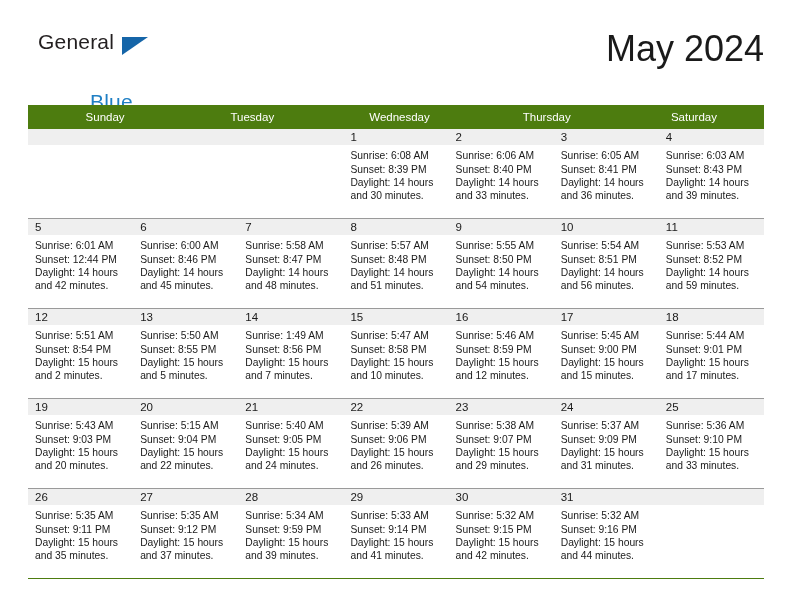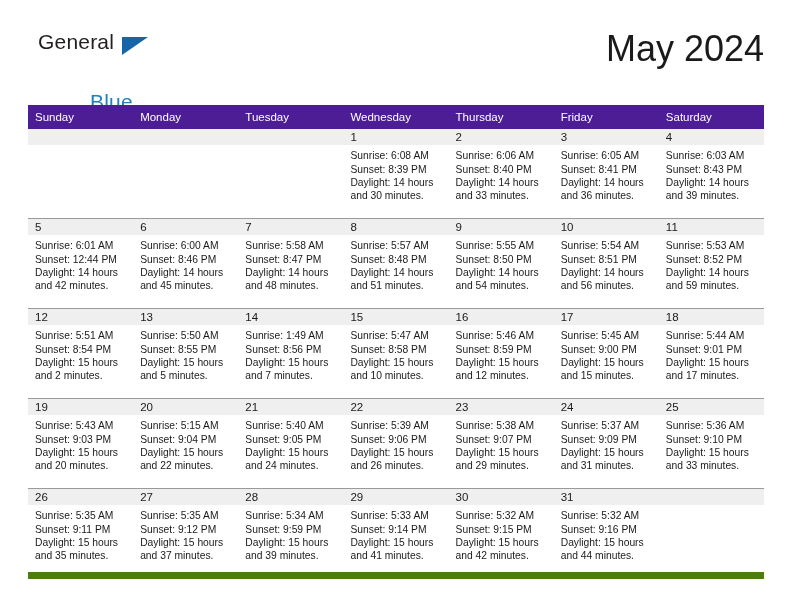--- a/index.html
+++ b/index.html
@@ -86,39 +86,40 @@
 
   
   .calendar {
     position: absolute;
     left: 28px;
     top: 105px;
     width: 736px;
   }
   .weekday-row {
     display: flex;
-    background: #4c1d95;
+    background: #4d7c0f;
+    text-align: center;
   }
   .weekday {
     flex: 1 1 0;
     min-width: 0;
     color: #ffffff;
     font-size: 11.5px;
     padding: 5px 0 5px 7px;
     box-sizing: border-box;
     line-height: 1.25;
   }
   .week-row {
     display: flex;
     border-bottom: 1px solid #9a9a9a;
     height: 90px;
     box-sizing: border-box;
   }
   .week-row:last-child {
-    border-bottom: 7px solid #4d7c0f;
+    border-bottom: 1px solid #4d7c0f;
   }
   .day-cell {
     flex: 1 1 0;
     min-width: 0;
     box-sizing: border-box;
     position: relative;
     background: #ffffff;
   }
   .day-num-band {
     height: 16px;
@@ -160,25 +161,23 @@
 
     <div class="title-block">
       <div class="cal-title">May 2024</div>
     </div>
 
   </div>
 
   <div class="calendar">
     <div class="weekday-row">
         <div class="weekday">Sunday</div>
-        <div class="weekday">Monday</div>
         <div class="weekday">Tuesday</div>
         <div class="weekday">Wednesday</div>
         <div class="weekday">Thursday</div>
-        <div class="weekday">Friday</div>
         <div class="weekday">Saturday</div>
       </div>
     <div id="weeks-container">
         <div class="week-row">
           <div class="day-cell empty">
             <div class="day-num-band">
               <span class="day-num"></span>
             </div>
           </div>
           <div class="day-cell empty">

